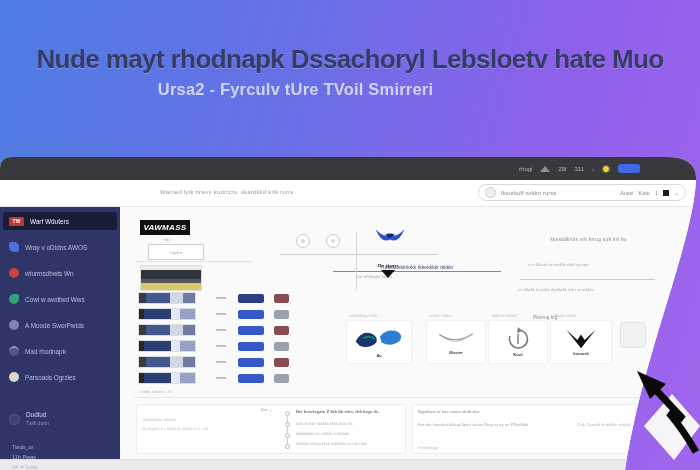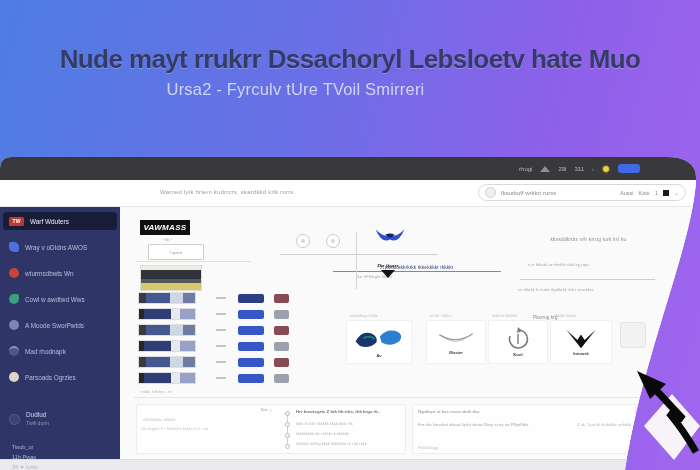--- a/index.html
+++ b/index.html
@@ -4,21 +4,21 @@
 <style>
   html,body{margin:0;padding:0;}
   .page{position:relative;width:700px;height:470px;overflow:hidden;
     font-family:"Liberation Sans",sans-serif;
     background:linear-gradient(105deg,#4e7de2 0%,#6a6fe6 40%,#8f60ea 72%,#a166ee 100%);}
   
   .hero-title{position:absolute;top:44px;left:0;width:700px;text-align:center;
     font-size:26px;font-weight:bold;letter-spacing:-0.6px;color:#343c66;
     text-shadow:0 1px 0 rgba(255,255,255,0.22);}
   .hero-subtitle{position:absolute;top:80px;left:0;width:591px;text-align:center;
-    font-size:16.5px;font-weight:400;color:#d9ddf6;opacity:.92;letter-spacing:0.2px;}
+    font-size:16.5px;font-weight:700;color:#d9ddf6;opacity:.92;letter-spacing:0.2px;}
   
   .window{position:absolute;left:0;top:157px;width:698px;height:313px;background:#fafafa;
     clip-path:path("M 0 12 Q 0 0 12 0 L 666 0 Q 698 0 696 24 C 692 90 642 200 625 313 L 0 313 Z");}
   .titlebar{height:23px;background:#39393d;display:flex;align-items:center;
     justify-content:flex-end;gap:8px;padding-right:58px;}
   .tb-text{font-size:6px;color:#b9b9bc;}
   .tb-cloud{width:0;height:0;border-left:5px solid transparent;border-right:5px solid transparent;
     border-bottom:6px solid #8f8f94;}
   .tb-caret{font-size:6px;color:#9a9a9e;}
   .tb-avatar{width:8px;height:8px;border-radius:50%;background:#e8d44a;border:1.5px solid #6b6420;box-sizing:border-box;}
@@ -116,21 +116,21 @@
   .pr-b{position:absolute;left:5px;top:17px;font-size:4.1px;color:#a2a2a2;white-space:nowrap;overflow:hidden;max-width:146px;}
   .pr-m{position:absolute;right:4px;top:17px;font-size:4.1px;color:#b2b2b2;white-space:nowrap;}
   .pr-f{position:absolute;left:5px;top:40px;font-size:4px;color:#c2c2c2;}
   .wfooter{height:12px;background:#ebebee;border-top:1px solid #dcdcde;}
   .cursor-arrow{position:absolute;left:622px;top:352px;z-index:40;}
 </style>
 </head>
 <body>
 
 <div class="page">
-  <div class="hero-title">Nude mayt rrukrr Dssachoryl Lebsloetv hate Muo</div>
+  <div class="hero-title">Nude mayt rhodnapk Dssachoryl Lebsloetv hate Muo</div>
   <div class="hero-subtitle">Ursa2 - Fyrculv tUre TVoil Smirreri</div>
 
   <div class="window">
     <div class="titlebar">
       <span class="tb-text">rhugi</span>
       <span class="tb-cloud"></span>
       <span class="tb-text">29l</span>
       <span class="tb-text">311</span>
       <span class="tb-caret">›</span>
       <span class="tb-avatar"></span>

